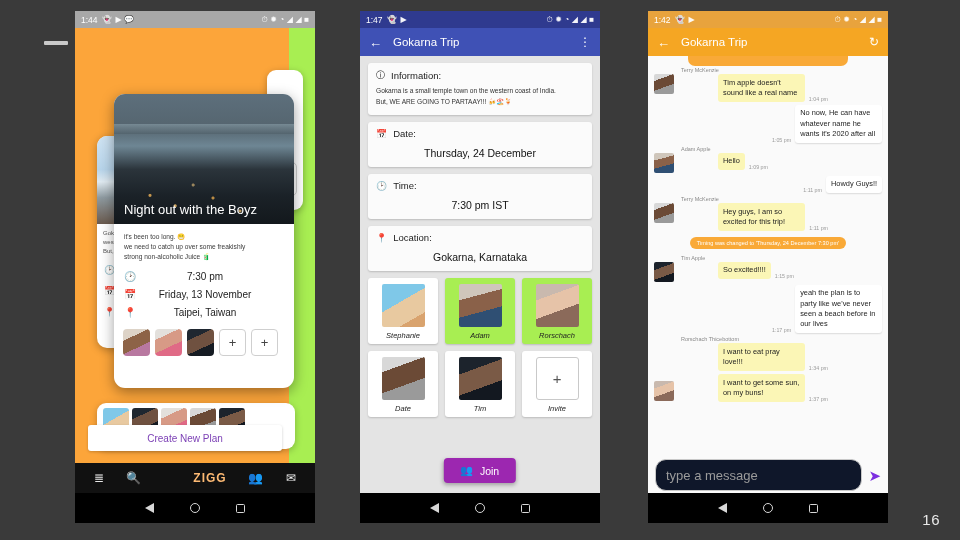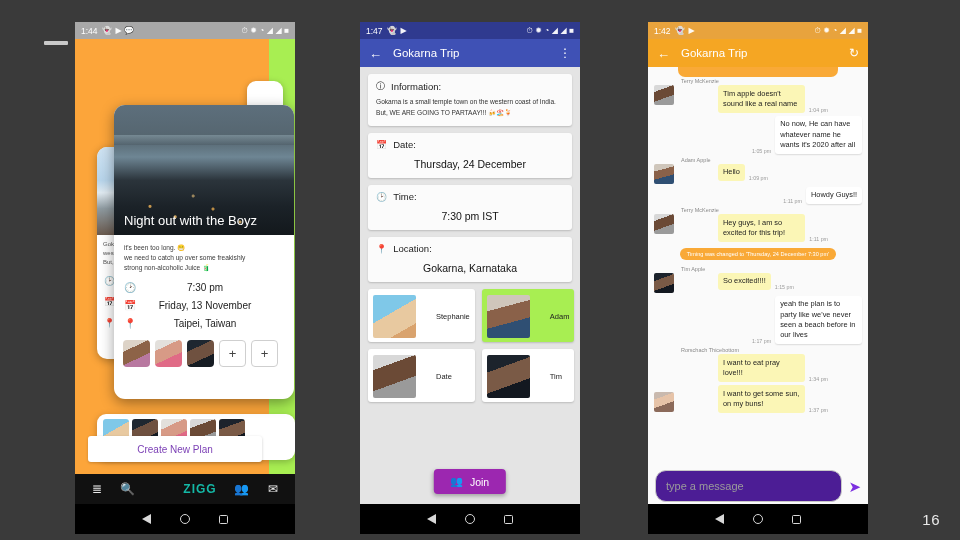--- a/index.html
+++ b/index.html
@@ -13,21 +13,21 @@
     position:absolute; left:44px; top:41px; width:24px; height:4px;
     background:#c9c9c9; border-radius:1px;
   }
   .slide-num{
     position:absolute; right:20px; bottom:12px;
     color:#e8e8e8; font-size:15px; letter-spacing:.5px;
   }
 
   
   .phone{
-    position:absolute; top:22px; width:220px; height:512px;
+    position:absolute; top:11px; width:240px; height:512px;
     background:#000; overflow:hidden;
   }
   .phone.p1{ left:75px; }
   .phone.p2{ left:360px; }
   .phone.p3{ left:648px; }
 
   .statusbar{
     height:17px; display:flex; align-items:center;
     padding:0 6px; font-size:8.5px; color:#fff;
     gap:3px;
@@ -123,21 +123,21 @@
     display:flex; align-items:center; justify-content:center;
     color:#7b3fb5; font-size:10px;
     box-shadow:0 1px 3px rgba(0,0,0,.2);
   }
   .p1-tabbar{
     position:absolute; left:0; right:0; bottom:30px; height:30px;
     background:#111; display:flex; align-items:center; justify-content:space-around;
     padding:0 8px;
   }
   .p1-tabbar .tb{ color:#e9e9e9; font-size:12px; display:flex;align-items:center; }
-  .p1-tabbar .zigg{ font-size:12px; font-weight:bold; letter-spacing:1px; color:#14b8a6;margin-left:30px; }
+  .p1-tabbar .zigg{ font-size:12px; font-weight:bold; letter-spacing:1px; color:#fdba74;margin-left:30px; }
 
   
   .p2-body{ position:absolute; top:17px; left:0;right:0;bottom:30px; background:#e4e4e4; overflow:hidden;}
   .appbar{
     height:28px; background:#3f51b5; display:flex; align-items:center;
     padding:0 9px; color:#fff; gap:11px;
   }
   .appbar .bk{ font-size:13px; }
   .appbar .ttl{ font-size:11.5px; flex:1; }
   .appbar .dots{ font-size:12px; letter-spacing:0; }
@@ -145,21 +145,21 @@
     background:#fbfbfb; margin:7px 8px; border-radius:3px;
     box-shadow:0 1px 2px rgba(0,0,0,.18); padding:6px 8px 8px;
   }
   .sec-head{ display:flex; align-items:center; gap:6px; font-size:9.5px; color:#222; }
   .sec-head .sic{ font-size:9px; }
   .sec-note{ font-size:6.6px; color:#333; line-height:1.6; margin-top:4px; }
   .sec-val{ text-align:center; font-size:10.5px; color:#111; margin-top:8px; }
   .ppl-wrap{ margin:7px 8px; display:grid; grid-template-columns:repeat(3,1fr); gap:7px; }
   .ppl{
     background:#fff; border-radius:3px; box-shadow:0 1px 2px rgba(0,0,0,.18);
-    padding:6px 5px 4px; display:flex; flex-direction:row; align-items:center; gap:20px;
+    padding:6px 5px 4px; display:flex; flex-direction:column; align-items:center; gap:4px;font-style:italic;
   }
   .ppl.sel{ background:#a8ee52; }
   .ppl i{ width:43px;height:43px; border-radius:2px; display:block; }
   .ppl .nm{ font-size:7.5px; color:#222; }
   .ppl .ghost{
     width:43px;height:43px;border:1px solid #c9c9c9;border-radius:3px;background:#fff;
     display:flex;align-items:center;justify-content:center;font-size:15px;color:#555;
   }
   .join-btn{
     position:absolute; bottom:10px; left:50%; transform:translateX(-50%);
@@ -192,22 +192,22 @@
     font-size:7.4px; color:#1d1d1d; line-height:1.4;
   }
   .bub.white{ background:#fff; box-shadow:0 1px 1.5px rgba(0,0,0,.12); }
   .ts{ font-size:5.3px; color:#9a9a9a; white-space:nowrap; }
   .composer{
     position:absolute; bottom:4px; left:0; right:0; height:28px;
     display:flex; align-items:center; gap:6px; padding:0 7px;
   }
   .composer .fld{
     flex:1; height:22px; border:1px solid #c8c8c8; border-radius:11px;
-    background:#4c1d95; display:flex; align-items:center; padding:15px 10px;
-    font-size:11px; color:#9b9b9b;
+    background:#0f172a; display:flex; align-items:center; padding:15px 10px;
+    font-size:13px; color:#9b9b9b;
   }
   .composer .send{ color:#7c2fe0; font-size:15px; line-height:1; }
 
   
   .a-steph{ background:linear-gradient(150deg,#7fc8e8 0 42%,#e8c9a0 42% 78%,#d9a36e 78%); }
   .a-adam{ background:linear-gradient(165deg,#cfc6bb 0 30%,#8a6149 30% 62%,#2f4f73 62%); }
   .a-rors{ background:linear-gradient(160deg,#c9b9ae 0 28%,#e6c3a8 28% 60%,#8b6a5a 60%); }
   .a-terry{ background:linear-gradient(160deg,#d8d8d8 0 26%,#6b4a36 26% 62%,#9a9a9a 62%); }
   .a-tim{ background:linear-gradient(160deg,#1c232c 0 30%,#7a5a46 30% 66%,#131820 66%); }
   .a-m1{ background:linear-gradient(155deg,#ddd3c7 0 30%,#8d6347 30% 64%,#b878a0 64%); }

